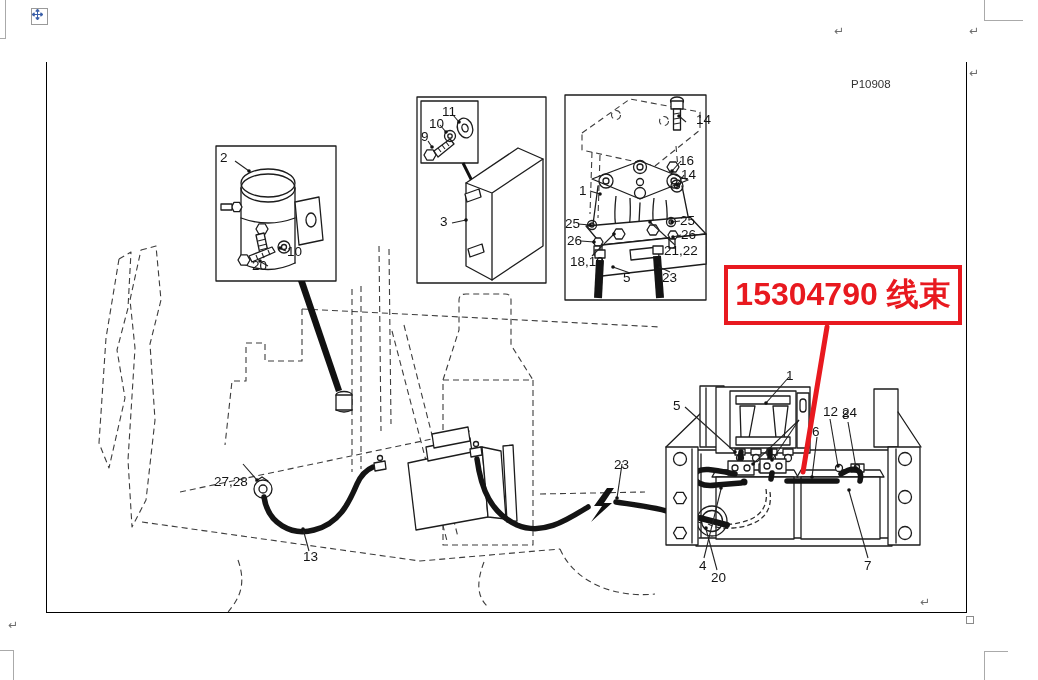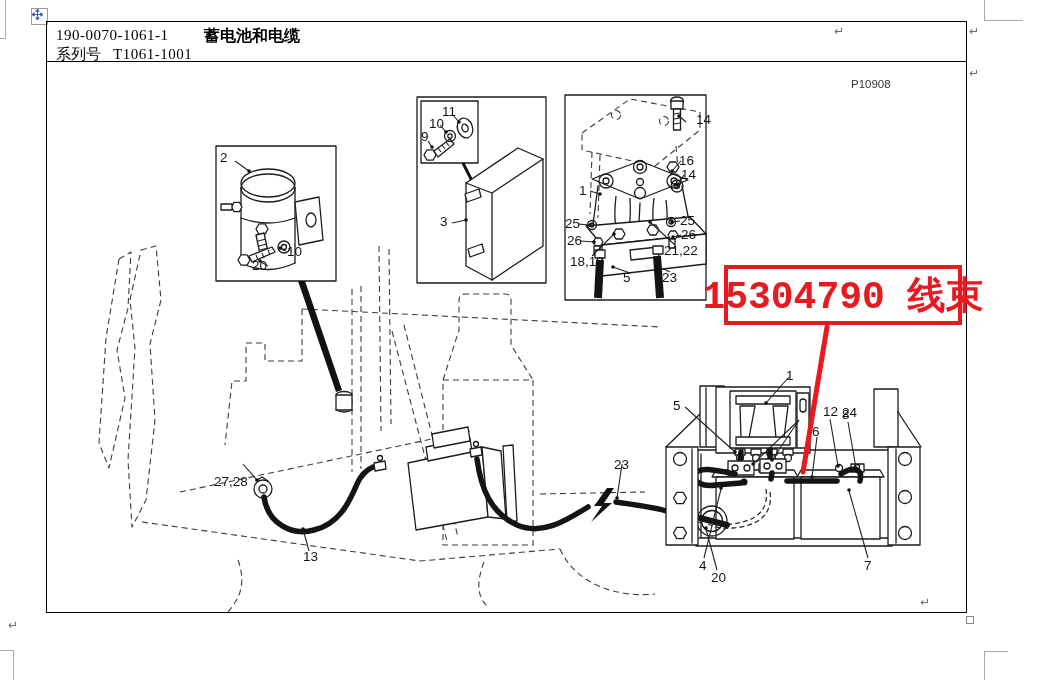--- a/index.html
+++ b/index.html
@@ -19,22 +19,22 @@
                font-family:"Liberation Serif",serif;color:#000;}
   #doc-number{position:absolute;left:9px;top:5px;font-size:15px;letter-spacing:0.5px;}
   #doc-title{position:absolute;left:157px;top:4px;font-size:16px;font-weight:bold;}
   #series-line{position:absolute;left:9px;top:23px;font-size:15px;}
   #series-line .val{margin-left:12px;letter-spacing:0.5px;}
   #diagram-cell{position:absolute;left:46px;top:62px;width:921px;height:551px;border:1.5px solid #000;border-top:none;box-sizing:border-box;}
   #figure-code{position:absolute;left:851px;top:78px;font-size:11.5px;color:#333;}
   
   #harness-annotation{position:absolute;left:724px;top:265px;width:238px;height:60px;border:4.5px solid var(--accent);
       box-sizing:border-box;display:flex;align-items:center;justify-content:center;background:#fff;}
-  #harness-annotation span{font-size:38px;font-weight:bold;color:var(--accent);white-space:nowrap;
-      font-family:Liberation Mono, monospace;}
+  #harness-annotation span{font-size:32px;font-weight:bold;color:var(--accent);white-space:nowrap;
+      font-family:Liberation Sans, sans-serif;}
   
   .callout{position:absolute;font-size:13.5px;color:#141414;white-space:nowrap;font-family:"Liberation Sans",sans-serif;}
   .retmark{position:absolute;font-size:12px;color:#6e6e6e;font-family:"DejaVu Sans",sans-serif;}
   svg{position:absolute;left:0;top:0;pointer-events:none;}
   
   .ln{stroke:#1c1c1c;stroke-width:1.3;fill:none;stroke-linejoin:round;stroke-linecap:round;}
   .lnw{stroke:#1c1c1c;stroke-width:1.3;fill:#fff;stroke-linejoin:round;}
   .thin{stroke:#222;stroke-width:1.1;fill:none;}
   .dash{stroke:#3d3d3d;stroke-width:1.1;fill:none;stroke-dasharray:6 4;stroke-linejoin:round;}
   .dash2{stroke:#2f2f2f;stroke-width:1.3;fill:none;stroke-dasharray:5 3;}
@@ -61,25 +61,20 @@
           <line x1="1.5" y1="5.5" x2="9.5" y2="5.5"></line>
         <polygon points="5.5,0 3.8,2.2 7.2,2.2"></polygon>
           <polygon points="5.5,11 3.8,8.8 7.2,8.8"></polygon>
         <polygon points="0,5.5 2.2,3.8 2.2,7.2"></polygon>
           <polygon points="11,5.5 8.8,3.8 8.8,7.2"></polygon>
       </g>
     </svg>
   </div>
   <div id="resize-handle"></div>
 
-  <div id="header-cell">
-    <span id="doc-number">190-0070-1061-1</span>
-    <span id="doc-title">蓄电池和电缆</span>
-    <span id="series-line"><span>系列号</span><span class="val">T1061-1001</span></span>
-  </div>
 
   <div id="diagram-cell"></div>
   <span id="figure-code">P10908</span>
 
   <svg width="1038" height="680" viewBox="0 0 1038 680">
 
     <g>
       <path class="dash" d="M119,259 L131,252 L128,308 L117,350 L125,398 L109,468 L99,443 L106,338 Z"></path>
       <path class="dash" d="M141,250 L156,246 L161,300 L150,344 L155,420 L146,500 L132,527 L128,460 L135,348 L130,300 Z"></path>
       <path class="dash" d="M302,309 L660,327"></path>

